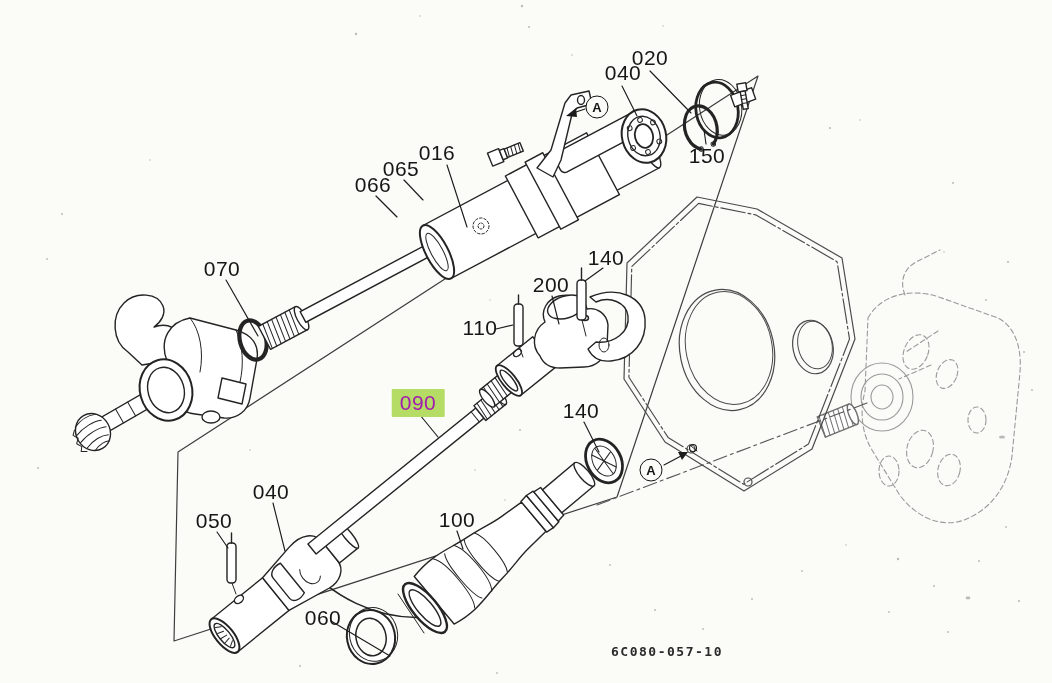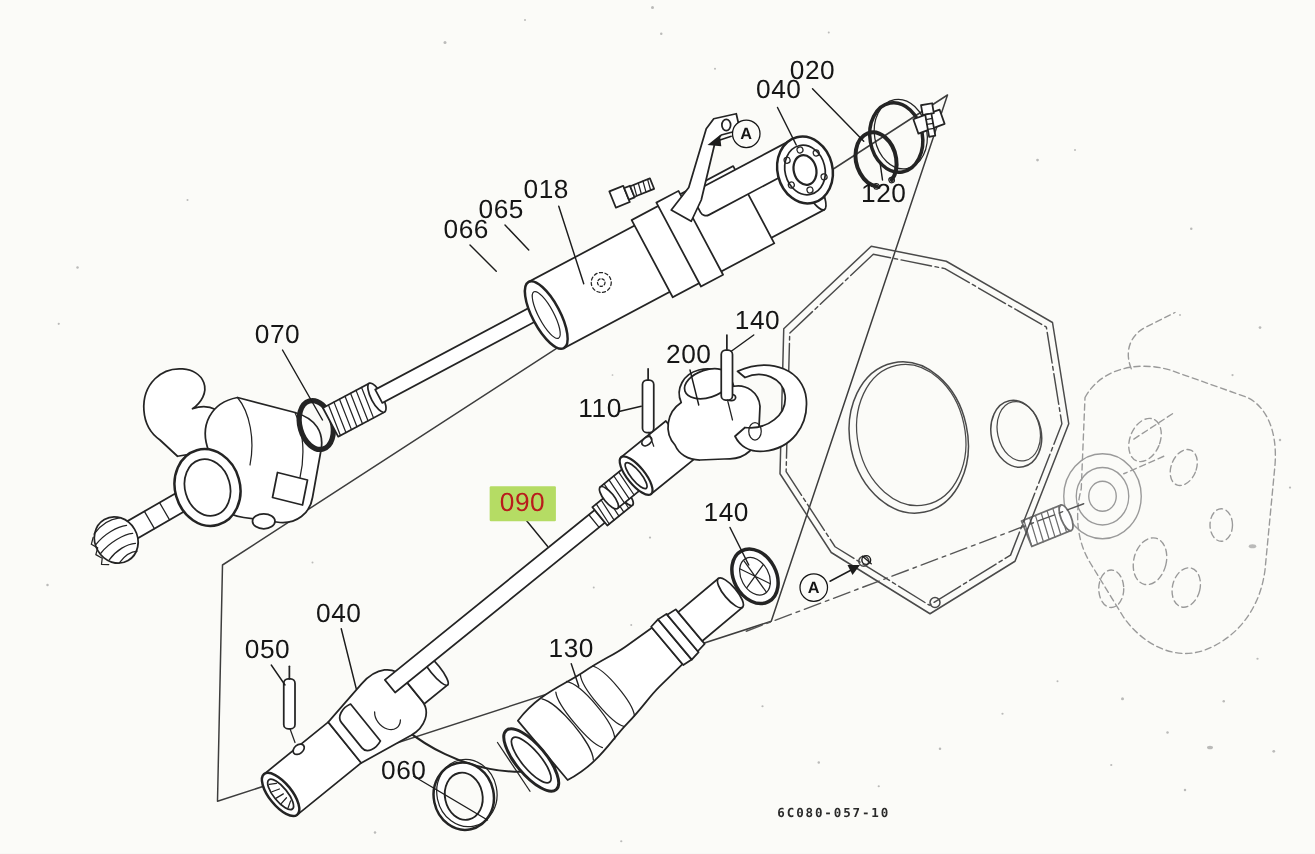--- a/index.html
+++ b/index.html
@@ -20,21 +20,21 @@
   }
   .callout.hl { padding:3px 8px 4px 8px; border-radius:1px; }
   .ref-marker {
     position:absolute; transform:translate(-50%,-50%);
     width:21px; height:21px; border:1.8px solid #141414; border-radius:50%;
     display:flex; align-items:center; justify-content:center;
     font-size:13px; font-weight:bold; color:#141414; background:#fbfbf8;
   }
   .drawing-code {
     position:absolute; transform:translate(-50%,-50%);
-    font-family:"DejaVu Sans Mono", monospace; font-size:10px; font-weight:bold;
+    font-family:"DejaVu Sans Mono", monospace; font-size:13px; font-weight:bold;
     letter-spacing:1.5px; color:#2a2a2a; white-space:nowrap;
   }
 </style>
 </head>
 <body>
 
 <div class="stage" style="background: rgb(251, 251, 248);">
 
 <svg width="1052" height="683" viewBox="0 0 1052 683" fill="none" stroke="#242424" stroke-width="1.4" stroke-linecap="round" stroke-linejoin="round">
 
@@ -299,35 +299,35 @@
     <circle cx="655" cy="610" r="1"></circle>
         <circle cx="703" cy="629" r="0.9"></circle>
         <circle cx="752" cy="599" r="1"></circle>
     <circle cx="802" cy="571" r="0.9"></circle>
         <circle cx="846" cy="545" r="0.8"></circle>
     <ellipse cx="1002" cy="437" rx="3" ry="1.6"></ellipse>
         <ellipse cx="968" cy="598" rx="2.4" ry="1.4"></ellipse>
   </g>
 </svg>
 
-<div class="callout" style="left:437px;top:152px">018</div>
+<div class="callout" style="left:437px;top:152px">016</div>
 <div class="callout" style="left:623px;top:72px">040</div>
 <div class="callout" style="left:650px;top:57px">020</div>
 <div class="callout" style="left:271px;top:491px">040</div>
 <div class="callout" style="left:214px;top:520px">050</div>
 <div class="callout" style="left:323px;top:617px">060</div>
 <div class="callout" style="left:401px;top:168px">065</div>
 <div class="callout" style="left:373px;top:184px">066</div>
 <div class="callout" style="left:222px;top:268px">070</div>
-<div class="callout hl" style="left: 418px; top: 403px; background: rgb(181, 220, 100); color: #b91c1c;">090</div>
+<div class="callout hl" style="left: 418px; top: 403px; background: rgb(181, 220, 100); color: #a21caf;">090</div>
 <div class="callout" style="left:551px;top:284px">200</div>
 <div class="callout" style="left:480px;top:327px">110</div>
 <div class="callout" style="left:606px;top:257px">140</div>
-<div class="callout" style="left:457px;top:519px">130</div>
+<div class="callout" style="left:457px;top:519px">100</div>
 <div class="callout" style="left:581px;top:410px">140</div>
-<div class="callout" style="left:707px;top:155px">120</div>
+<div class="callout" style="left:707px;top:155px">150</div>
 
 <div class="ref-marker" style="left:597px;top:107px">A</div>
 <div class="ref-marker" style="left:651px;top:470px">A</div>
 
 <div class="drawing-code" style="left:667px;top:651px">6C080-057-10</div>
 
 </div>
 
 </body></html>

